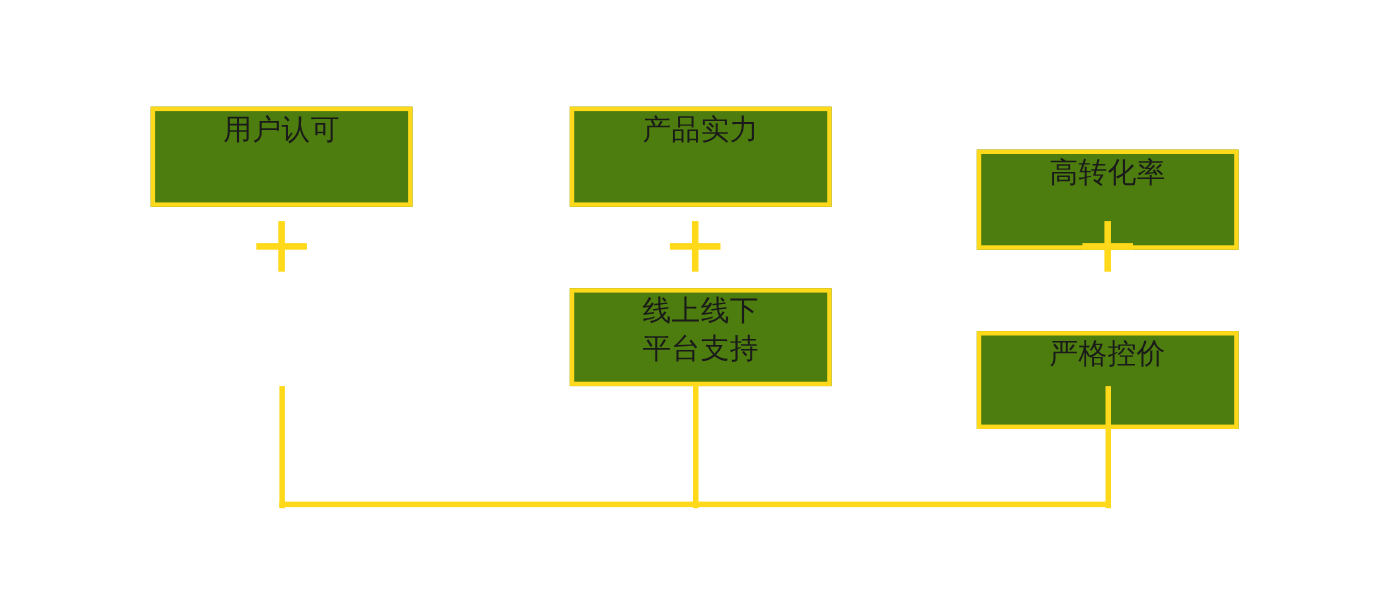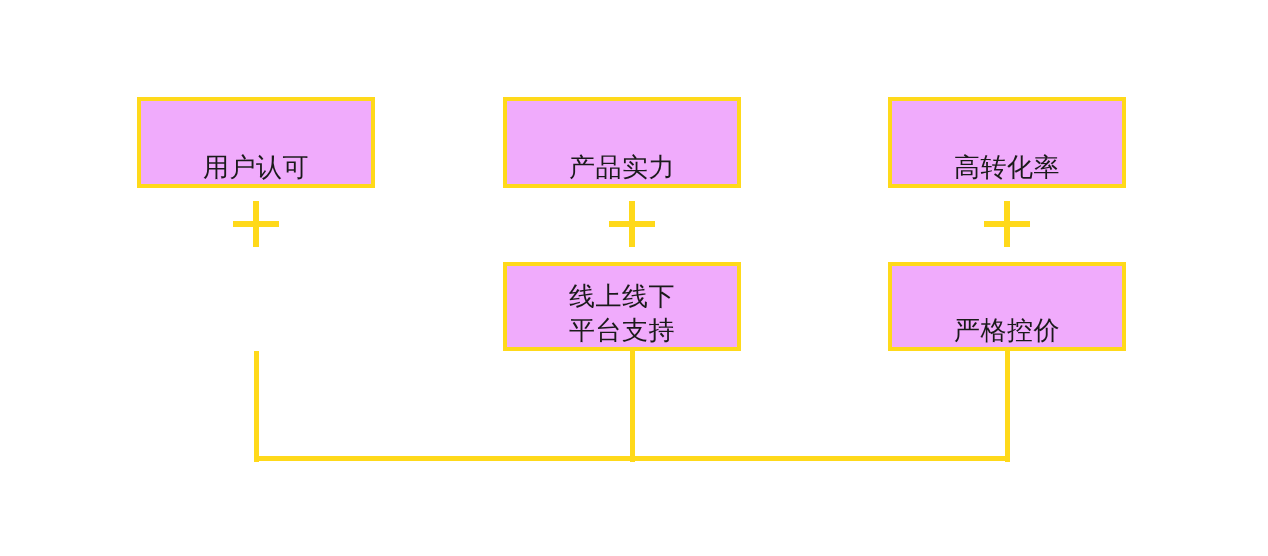--- a/index.html
+++ b/index.html
@@ -18,43 +18,43 @@
     height: 556px;
     background: #ffffff;
     overflow: hidden;
   }
 
   
   .node-box {
     position: absolute;
     box-sizing: border-box;
     border: 4px solid #ffd91a;
-    background: #f0abfc;
+    background: #4d7c0f;
     display: flex;
-    align-items: flex-end;
+    align-items: flex-start;
     justify-content: center;
     text-align: center;
   }
   .node-label {
     font-family: "DejaVu Serif", "Liberation Serif", serif;
     font-size: 26px;
     line-height: 34px;
     color: #1a1a1a;
     letter-spacing: 0.5px;
     white-space: pre-line;
   }
 
   
   .row-top    { top: 97px;  height: 91px; }
   
   .row-bottom { top: 262px; height: 89px; }
 
   .col-1 { left: 137px;  width: 238px; }
-  .col-2 { left: 503px;  width: 238px; }
-  .col-3 { left: 888px;  width: 238px; }
+  .col-2 { left: 518px;  width: 238px; }
+  .col-3 { left: 888px;  width: 238px; margin-top: 39px; }
 
   
   .plus {
     position: absolute;
     width: 46px;
     height: 46px;
     top: 201px;
   }
   .plus .bar-h,
   .plus .bar-v {

